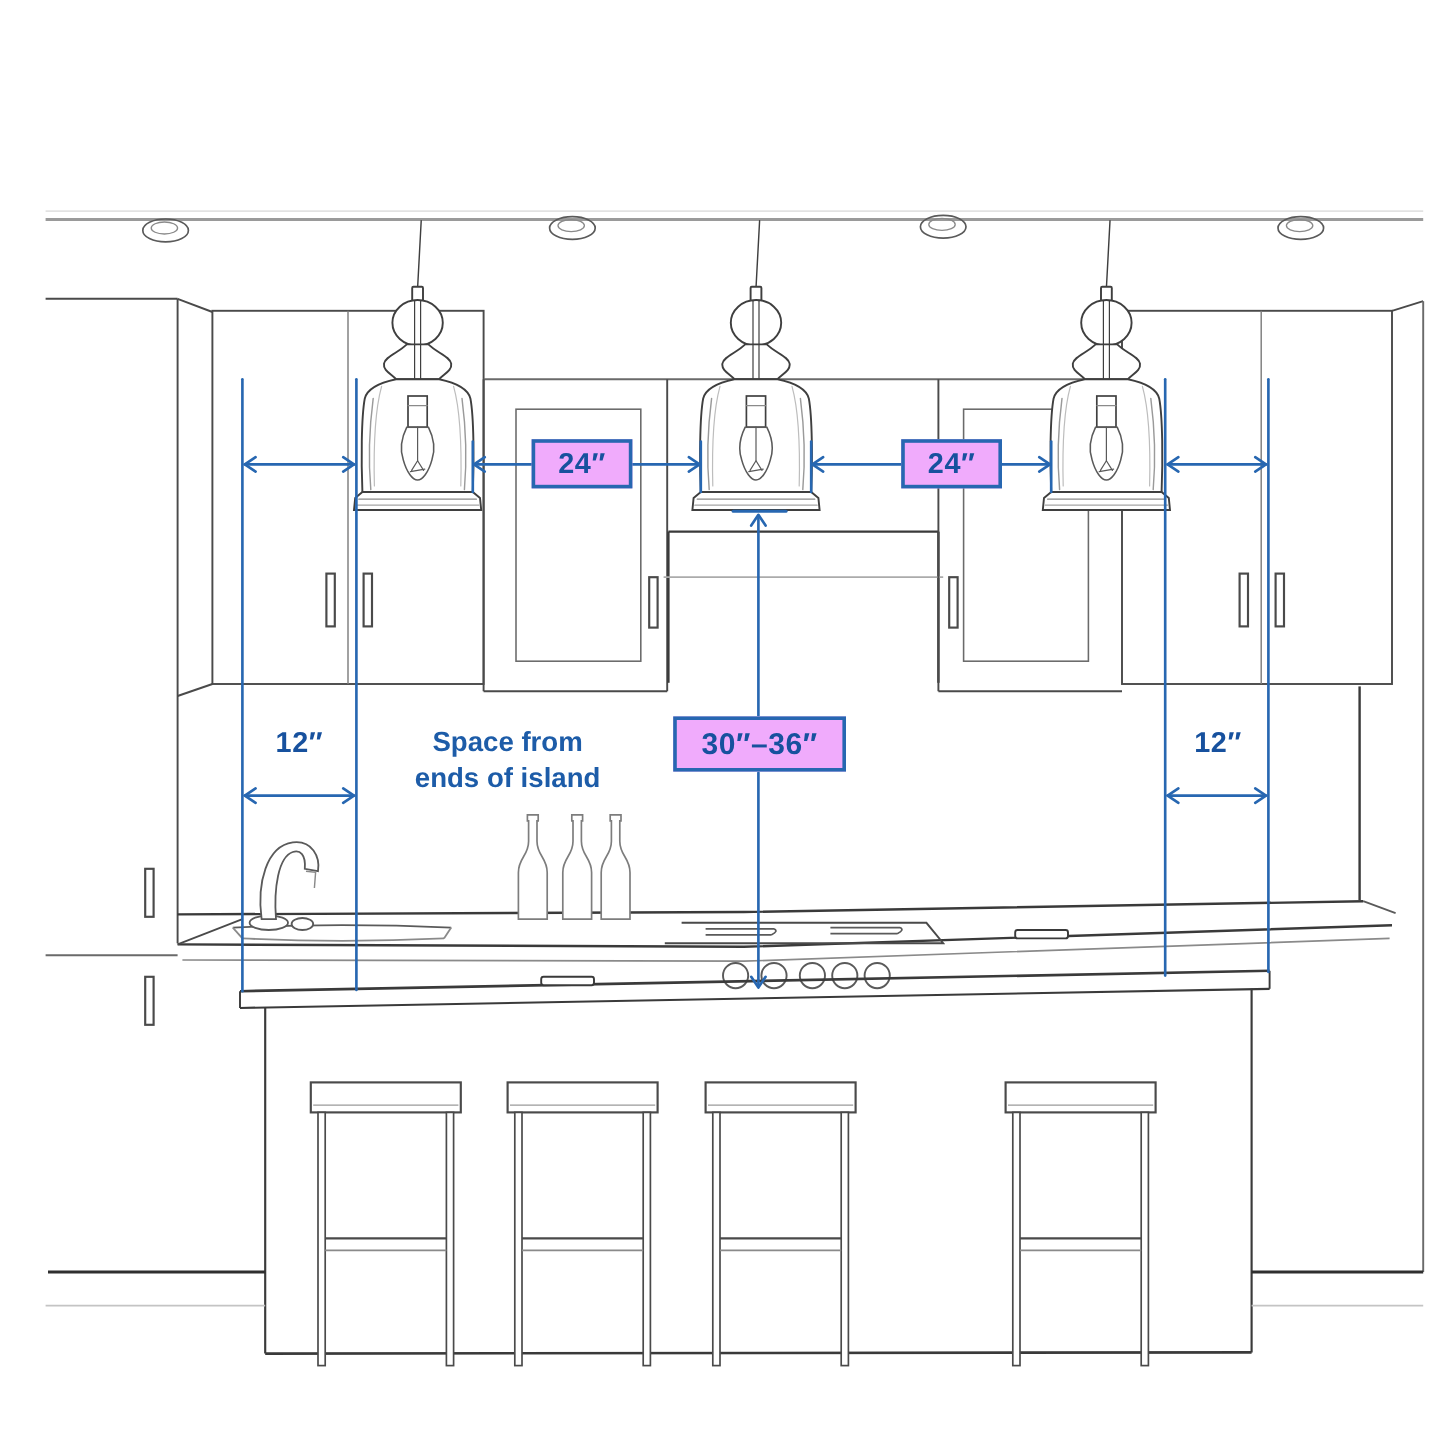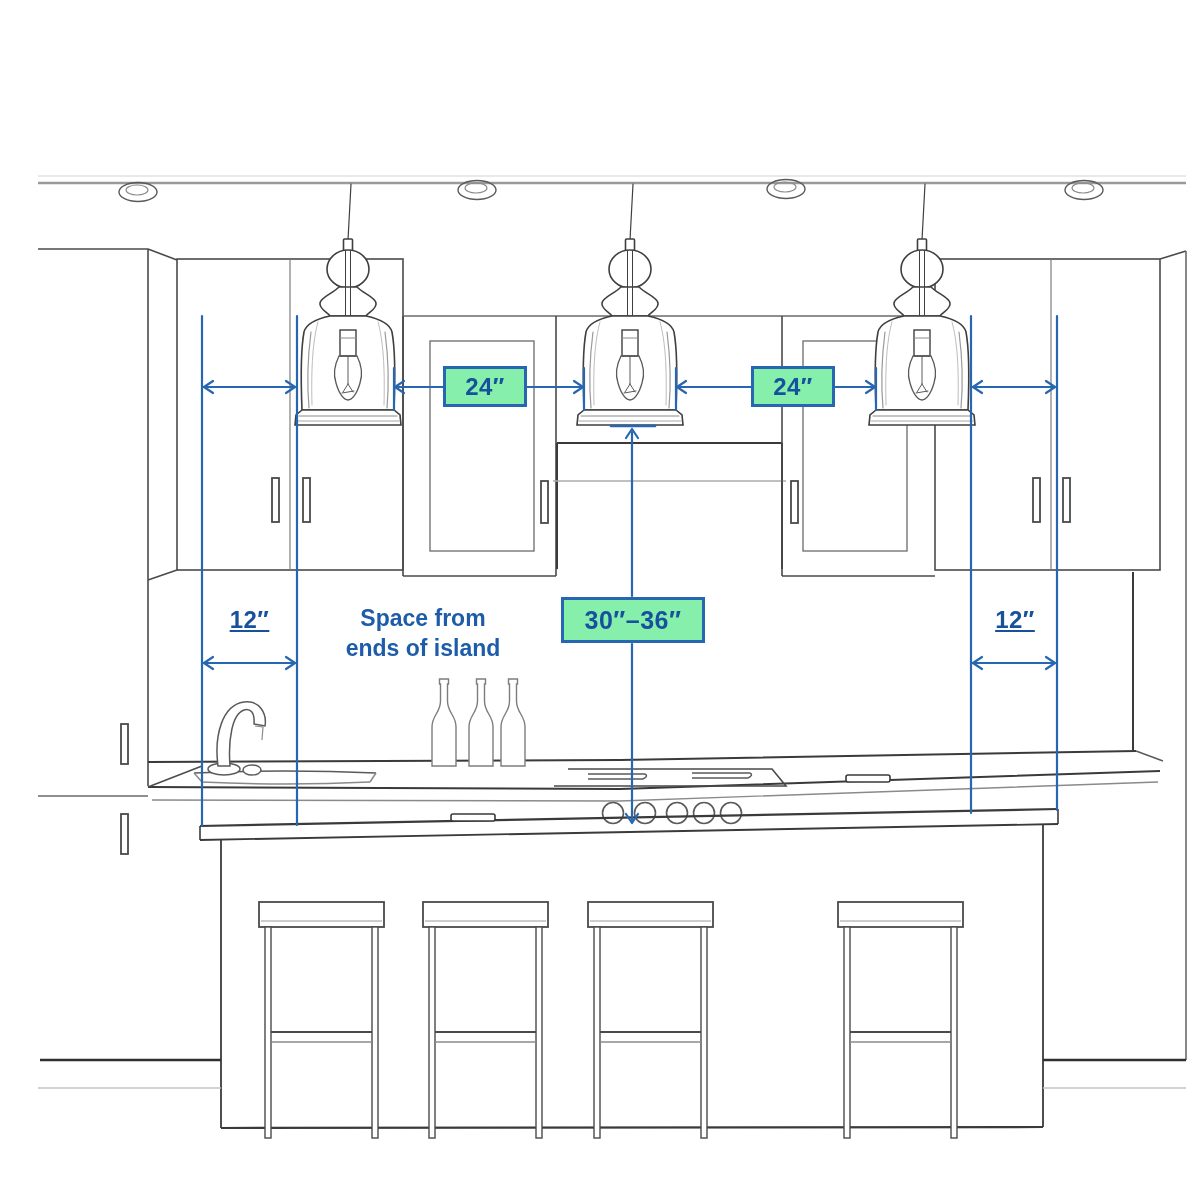--- a/index.html
+++ b/index.html
@@ -1,21 +1,21 @@
 <!DOCTYPE html>
 <html><head>
 <meta charset="utf-8">
 <style>
   html,body{margin:0;padding:0;background:#fff;}
   #stage{position:relative;width:1200px;height:1200px;background:#fff;overflow:hidden;
          font-family:"Liberation Sans","DejaVu Sans",sans-serif;}
   #lineart{position:absolute;left:0;top:0;}
   .dim-label{position:absolute;color:#17519e;font-weight:bold;text-align:center;
-             letter-spacing:.5px;text-decoration:underline;}
-  .dim-box{position:absolute;background:#86efac;border:3px solid #2767b1;color:#17519e;
+             letter-spacing:.5px;}
+  .dim-box{position:absolute;background:#f0abfc;border:3px solid #2767b1;color:#17519e;
            font-weight:bold;display:flex;align-items:center;justify-content:center;
            letter-spacing:.5px;box-sizing:border-box;}
   .note{position:absolute;color:#1d5ca8;font-weight:600;font-size:23px;line-height:1.32;
         text-align:center;}
   .f24{font-size:24px;}
   .f25{font-size:25px;}
 </style>
 </head>
 <body>
 

